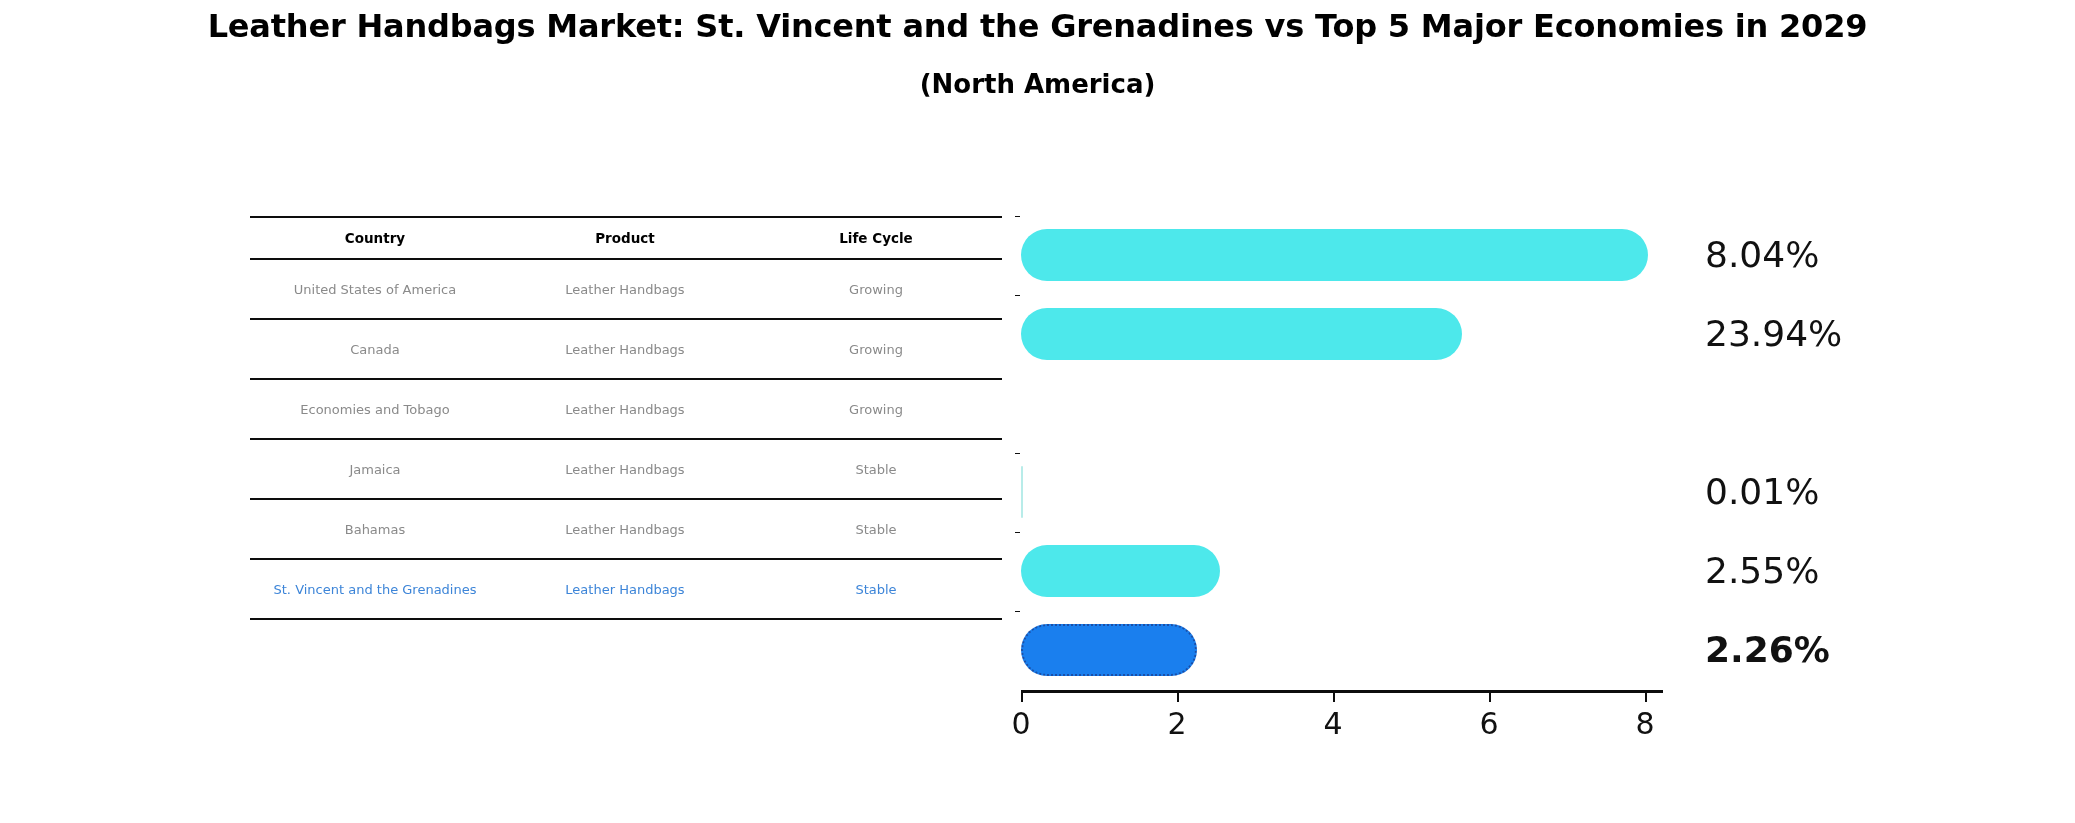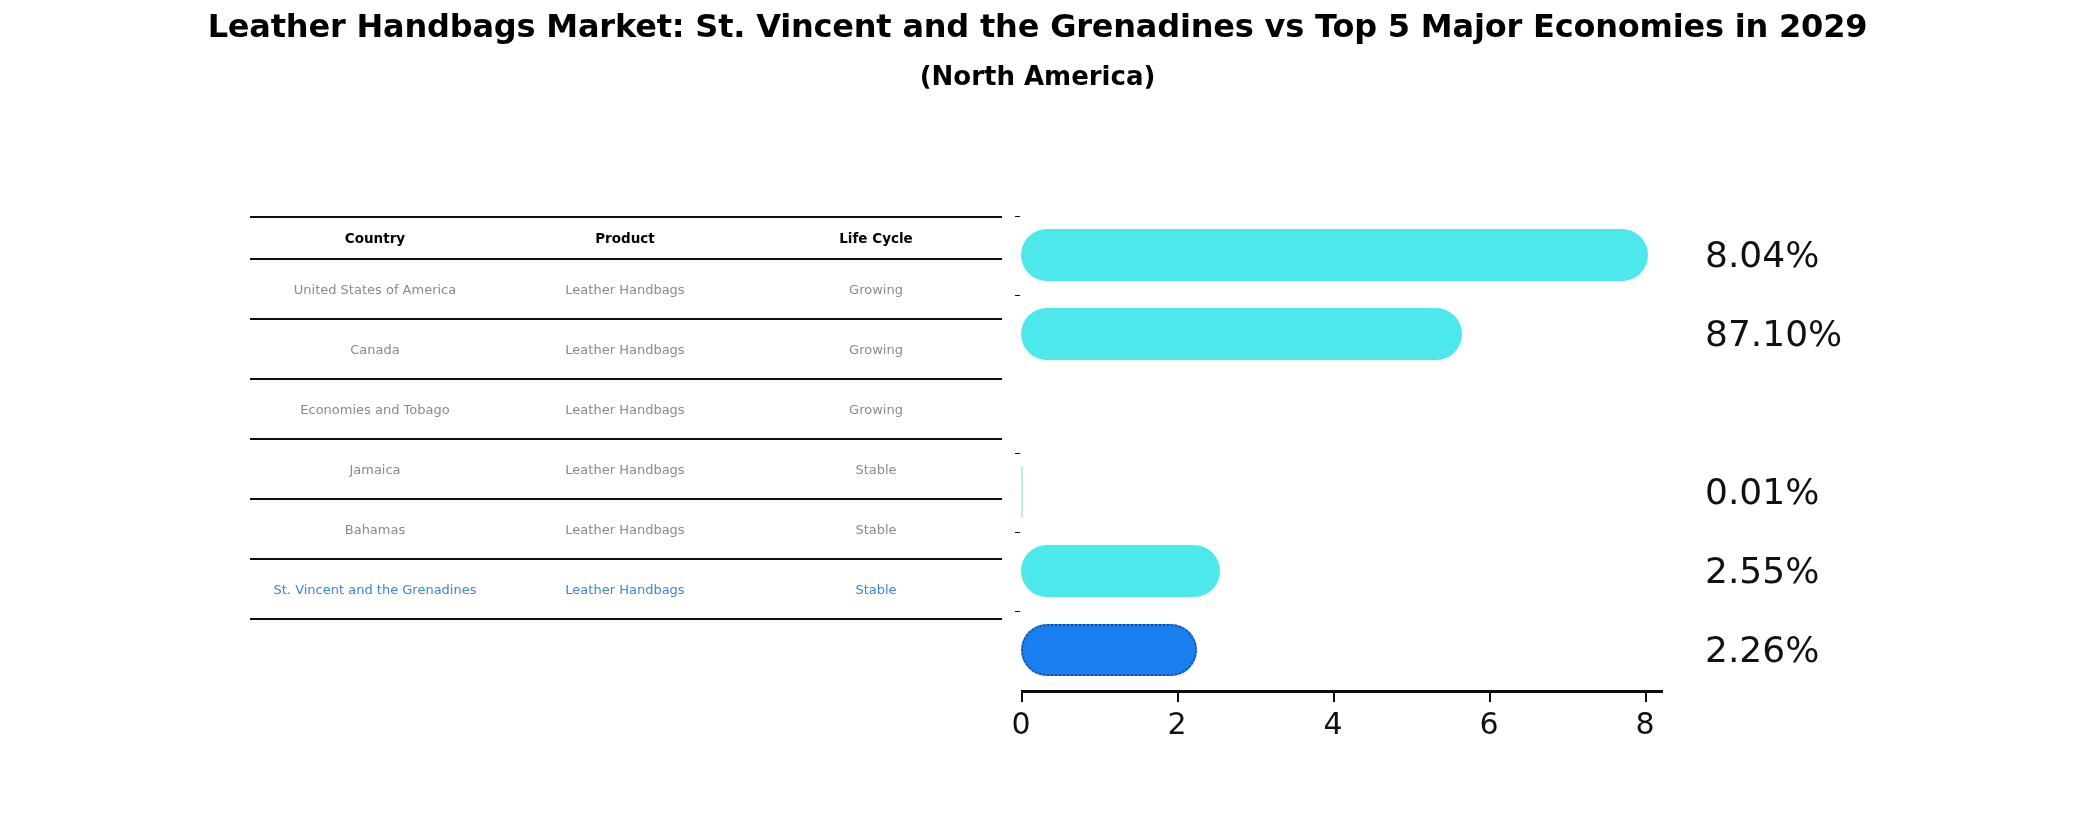--- a/index.html
+++ b/index.html
@@ -28,21 +28,21 @@
     font-size: 32px;
     font-weight: bold;
     line-height: 40px;
     letter-spacing: -0.2px;
     white-space: nowrap;
   }
   #chart-subtitle {
     font-size: 26px;
     font-weight: bold;
     line-height: 36px;
-    margin-top: 12px;
+    margin-top: 20px;
     text-align: center;
   }
 
   
   #table-panel {
     position: absolute;
     left: 250px;
     top: 216px;
     width: 752px;
   }
@@ -229,33 +229,33 @@
 <div id="chart-panel">
   <div id="bars-area">
       <div class="bar-row" style="top: 0px;">
         <div class="bar-tick"></div>
         <div class="bar" style="width: 627.12px;"></div>
         <div class="bar-value">8.04%</div>
       </div>
       <div class="bar-row" style="top: 79px;">
         <div class="bar-tick"></div>
         <div class="bar" style="width: 441.48px;"></div>
-        <div class="bar-value">87.10%</div>
+        <div class="bar-value">23.94%</div>
       </div>
       <div class="bar-row" style="top: 237px;">
         <div class="bar-tick"></div>
         <div class="bar sliver" style="width: 2px;"></div>
         <div class="bar-value">0.01%</div>
       </div>
       <div class="bar-row" style="top: 316px;">
         <div class="bar-tick"></div>
         <div class="bar" style="width: 198.9px;"></div>
         <div class="bar-value">2.55%</div>
       </div>
-      <div class="bar-row" style="top: 395px;">
+      <div class="bar-row" style="top: 395px; font-weight: bold;">
         <div class="bar-tick"></div>
         <div class="bar highlight" style="width: 176.28px;"></div>
         <div class="bar-value">2.26%</div>
       </div>
     </div>
   <div id="x-axis" style="width: 642px;">
       <div class="x-tick" style="left: 0px;"></div>
       <div class="x-tick-label" style="left: 0px;">0</div>
       <div class="x-tick" style="left: 156px;"></div>
       <div class="x-tick-label" style="left: 156px;">2</div>

